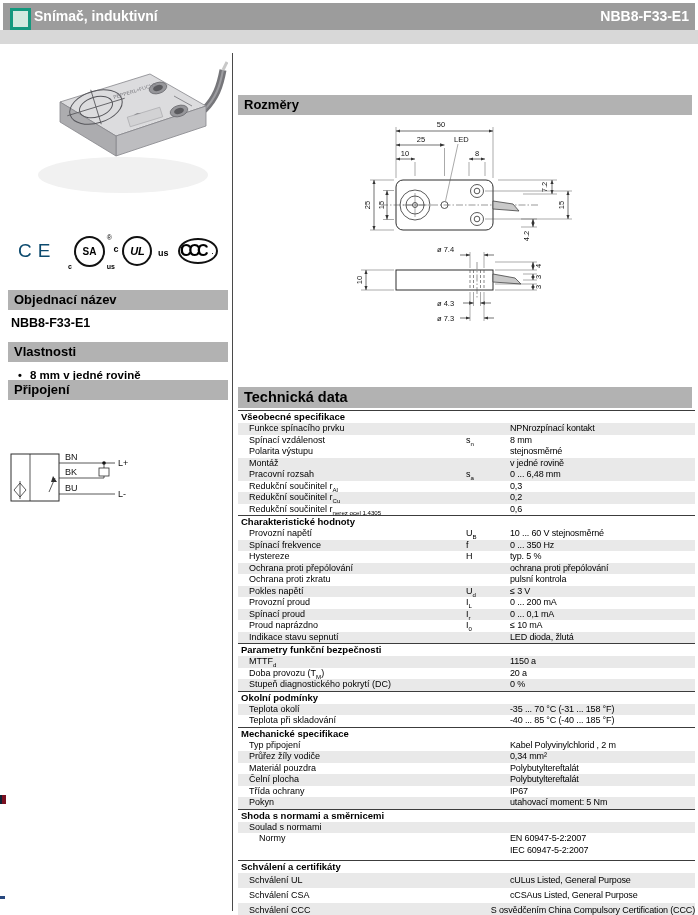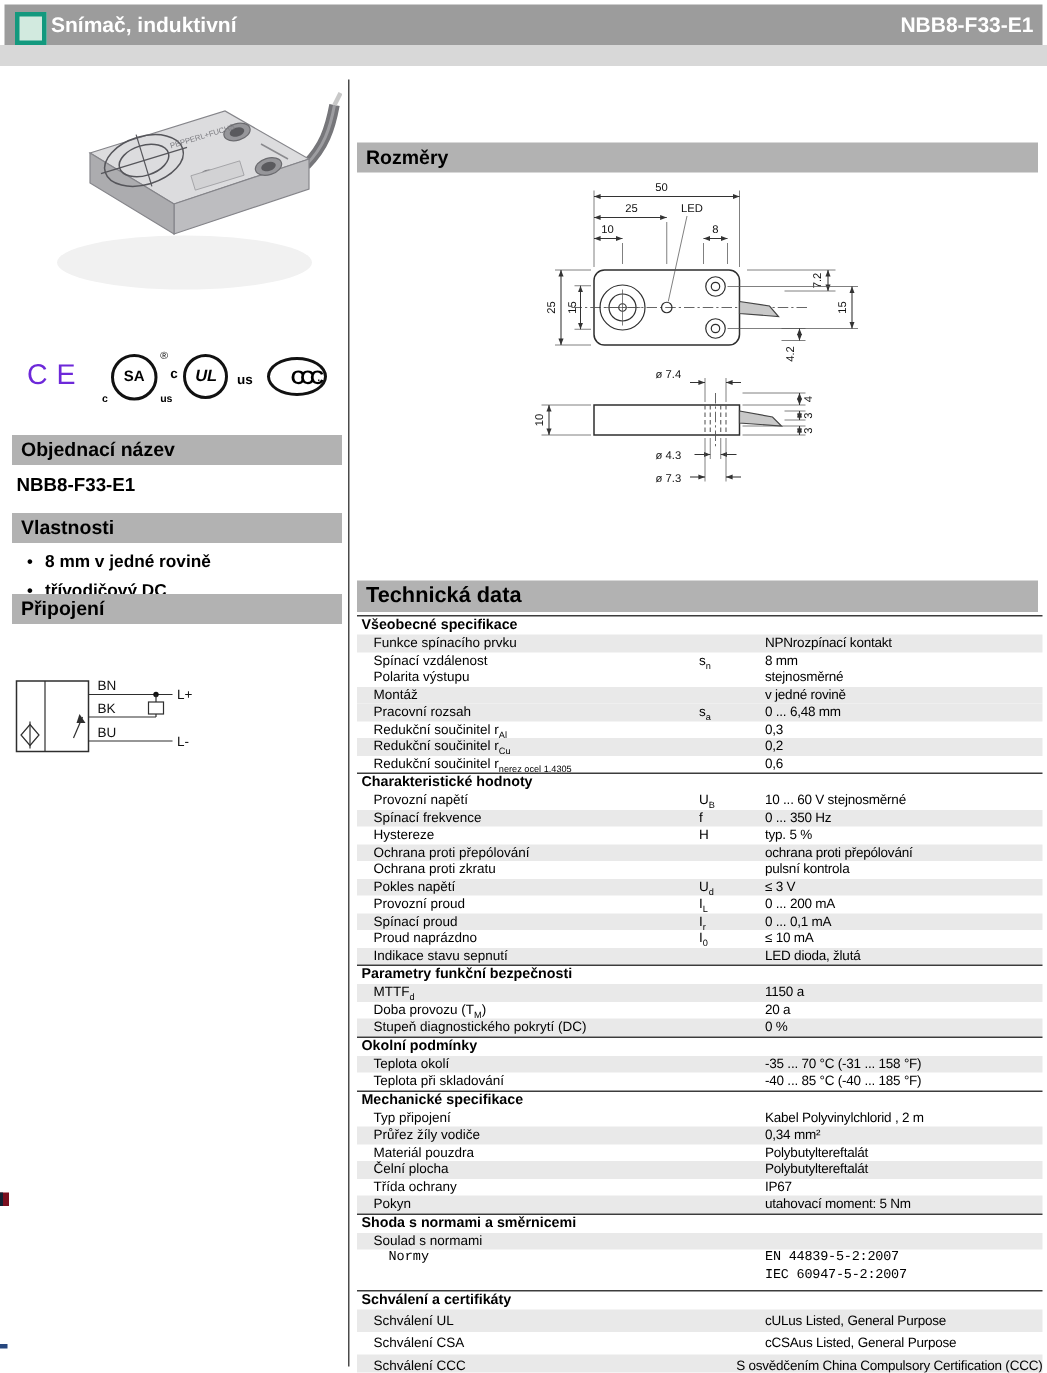--- a/index.html
+++ b/index.html
@@ -17,41 +17,41 @@
   
   .sec-bar{background:#b2b2b2;height:20px;line-height:20px;font-weight:bold;font-size:13px;padding-left:6px;box-sizing:border-box;}
   .left-bar{left:8px;width:220px;}
   .order-value{left:11px;top:316px;font-weight:bold;font-size:12.5px;}
   .features-list{left:10px;top:366px;width:215px;}
   .feat{display:flex;line-height:19px;}
   .bullet{width:20px;text-align:center;font-size:11px;font-weight:bold;}
   .ftext{font-weight:bold;font-size:11.5px;}
   .logos{left:8px;top:228px;width:220px;height:46px;display:flex;align-items:center;justify-content:space-between;padding:0 10px;box-sizing:border-box;}
   .logo{position:relative;display:flex;align-items:center;justify-content:center;}
-  .ce-text{font-size:19px;letter-spacing:6px;color:#6d28d9;}
+  .ce-text{font-size:19px;letter-spacing:6px;color:#0c4a6e;}
   .csa-circle{width:27px;height:27px;border:2.5px solid #111;border-radius:50%;display:flex;align-items:center;justify-content:center;font-weight:bold;font-size:10px;}
   .csa-reg{position:absolute;right:-7px;top:-2px;font-size:7px;}
   .csa-c{position:absolute;left:-6px;bottom:-3px;font-size:7px;font-weight:bold;}
   .csa-us{position:absolute;right:-10px;bottom:-3px;font-size:7px;font-weight:bold;}
   .ul-circle{width:26px;height:26px;border:2.5px solid #111;border-radius:50%;display:flex;align-items:center;justify-content:center;font-weight:bold;font-style:italic;font-size:11px;}
   .ul-c{position:absolute;left:-9px;top:8px;font-size:9px;font-weight:bold;}
   .ul-us{position:absolute;right:-16px;top:12px;font-size:9px;font-weight:bold;}
-  .ccc-ellipse{width:40px;height:26px;border:2px solid #111;border-radius:50%;display:flex;align-items:center;justify-content:flex-end;font-weight:bold;font-size:13px;letter-spacing:-3px;padding-right:3px;box-sizing:border-box;}
+  .ccc-ellipse{width:40px;height:26px;border:2px solid #111;border-radius:50%;display:flex;align-items:center;justify-content:flex-start;font-weight:bold;font-size:16px;letter-spacing:-3px;padding-right:3px;box-sizing:border-box;}
   .ccc-dot{position:absolute;right:4px;top:10px;font-size:9px;}
   
   .vline{left:232px;top:53px;width:1px;height:858px;background:#4a4a4a;}
   .right-bar{left:238px;width:454px;}
   .tech-bar{font-size:14.5px;height:21px;line-height:21px;}
   
   .tech-table{left:238px;top:410px;width:457px;font-size:9px;}
   .t-sechdr{height:12px;line-height:12px;font-weight:bold;font-size:9.5px;border-top:1px solid #3c3c3c;padding-left:3px;}
   .t-row{display:flex;height:11.5px;line-height:11.5px;}
   .t-row.shade{background:#e9e9e9;}
   .t-row.tall{height:15px;line-height:15px;justify-content:space-between;}
-  .t-row.multi{height:23px;line-height:11.5px;font-family:Liberation Mono, monospace;}
+  .t-row.multi{height:23px;line-height:11.5px;}
   .t-row.gap{margin-bottom:4px;}
   .t-label{width:228px;padding-left:11px;box-sizing:border-box;white-space:nowrap;}
   .t-label.ind2{padding-left:21px;}
   .t-sym{width:44px;white-space:nowrap;}
   .t-val{flex:1;white-space:nowrap;letter-spacing:-0.15px;}
   sub{font-size:68%;}
   
   svg{font-family:"Liberation Sans",sans-serif;}
   .o{stroke:#2e2e2e;stroke-width:1;fill:none;}
   .thin{stroke:#2e2e2e;stroke-width:0.8;fill:none;}
@@ -137,21 +137,21 @@
     <div class="feat">
       <div class="bullet">•</div>
       <div class="ftext">8 mm v jedné rovině</div>
     </div>
     <div class="feat">
       <div class="bullet">•</div>
       <div class="ftext">třívodičový DC</div>
     </div>
   </div>
 
-<div class="abs sec-bar left-bar" style="top:396px;">Připojení</div>
+<div class="abs sec-bar left-bar" style="top:380px;">Připojení</div>
 
 <svg class="abs" style="left:8px;top:443px;" width="220" height="92" viewBox="0 0 220 92">
   <rect x="3" y="11" width="48" height="47" class="o"></rect>
   <line x1="22" y1="11" x2="22" y2="58" class="thin"></line>
   <g>
     <polygon points="12,40 18,47 12,54 6,47" class="thin"></polygon>
     <line x1="12" y1="38" x2="12" y2="56" class="thin"></line>
   </g>
   <line x1="41" y1="49" x2="47" y2="35" class="thin"></line>
   <polygon points="45,33 49,39 43,39" fill="#2e2e2e"></polygon>
@@ -428,21 +428,21 @@
     <div class="t-sechdr">Shoda s normami a směrnicemi</div>
     <div class="t-row shade">
       <div class="t-label">Soulad s normami</div>
       <div class="t-sym"></div>
       <div class="t-val"></div>
     </div>
     <div class="t-row multi gap">
       <div class="t-label ind2">Normy</div>
       <div class="t-sym"></div>
       <div class="t-val">
-        <div class="">EN 44839-5-2:2007</div>
+        <div class="">EN 60947-5-2:2007</div>
         <div class="">IEC 60947-5-2:2007</div>
       </div>
     </div>
     <div class="t-sechdr">Schválení a certifikáty</div>
     <div class="t-row shade tall">
       <div class="t-label">Schválení UL</div>
       <div class="t-sym"></div>
       <div class="t-val">cULus Listed, General Purpose</div>
     </div>
     <div class="t-row tall">

